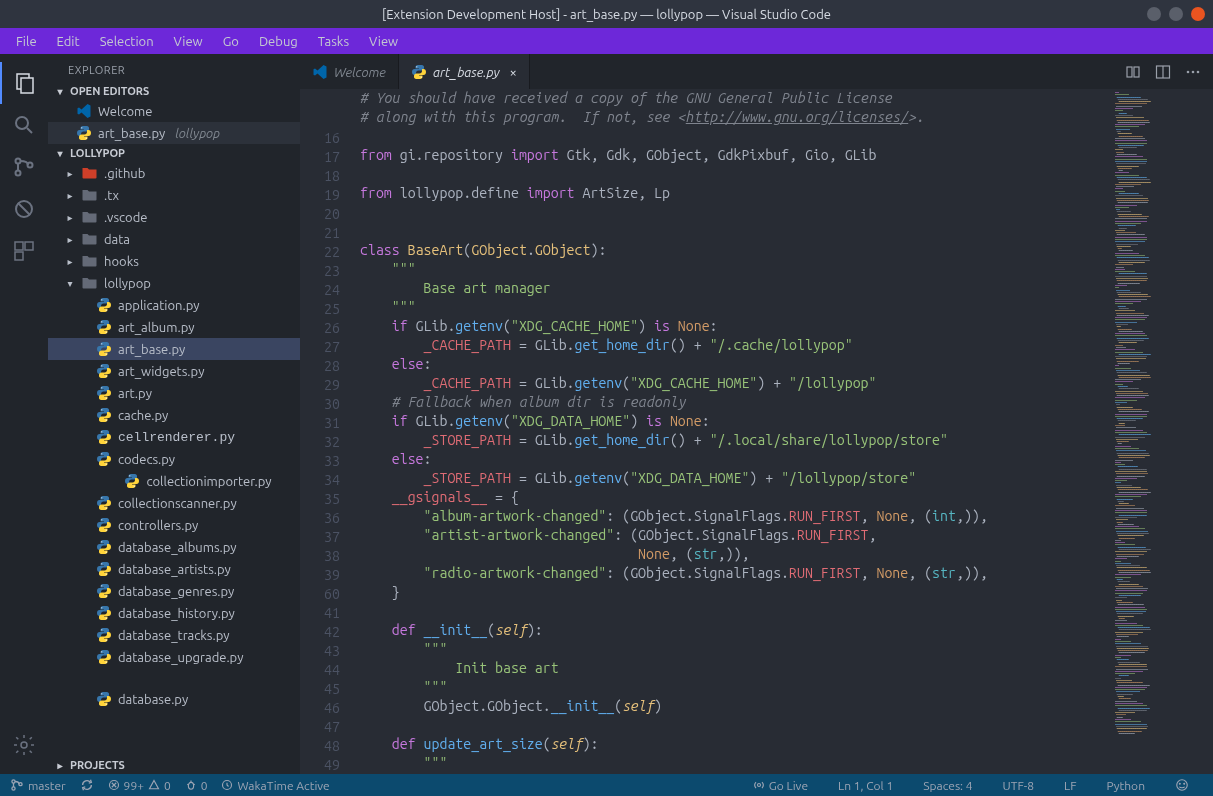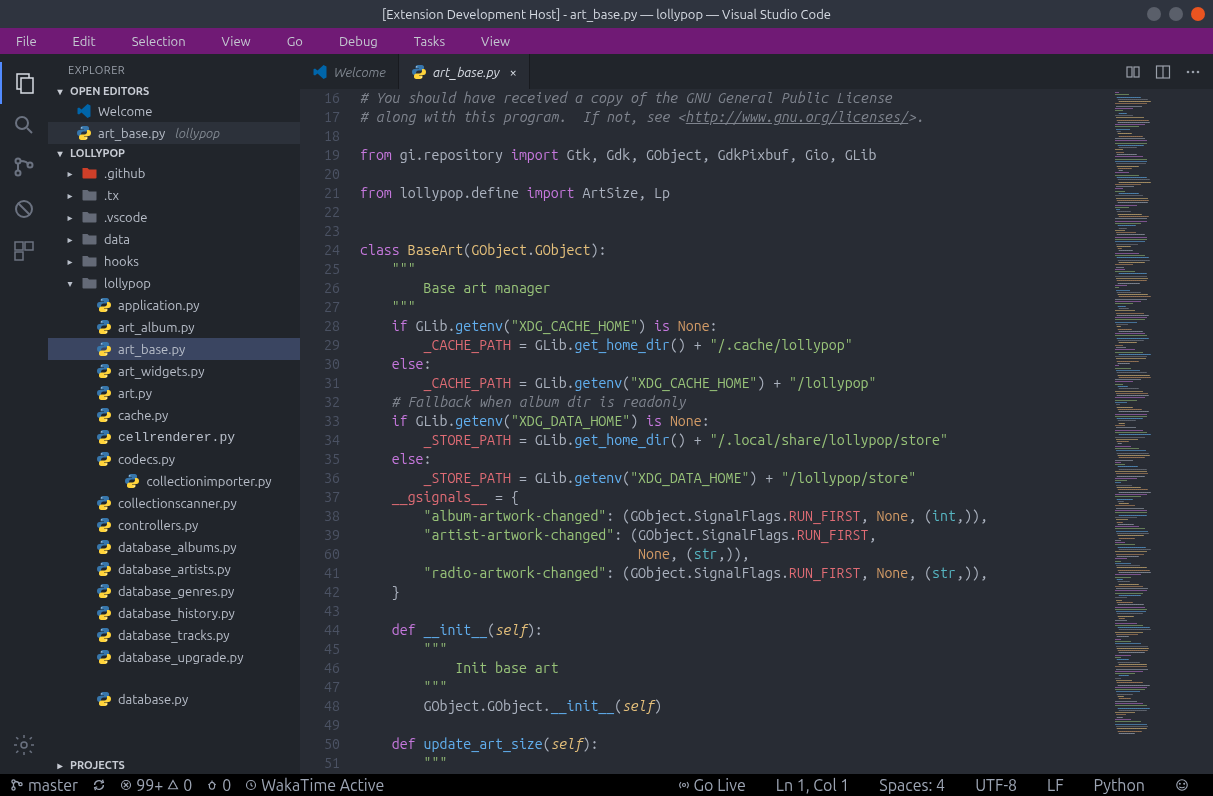--- a/index.html
+++ b/index.html
@@ -17,25 +17,25 @@
   display: flex;
   align-items: center;
   position: relative;
 }
 .titlebar-title { flex: 1; text-align: center; color: #d7dce4; font-size: 13px; }
 .window-controls { position: absolute; right: 8px; display: flex; gap: 8px; }
 .win-btn { width: 14px; height: 14px; border-radius: 50%; background: #5a5f6a; }
 .win-btn.close { background: #e95420; }
 .menubar {
   height: 26px;
-  background: #701a75;
+  background: #6d28d9;
   display: flex;
   align-items: center;
   padding-left: 8px;
-  gap: 20px;
+  gap: 4px;
   color: #c4c9d1;
   font-size: 13px;
   text-align: center;
 }
 .menubar span { padding: 2px 8px; cursor: pointer; }
 .main { display: flex; height: calc(796px - 28px - 26px - 22px); }
 .activitybar {
   width: 48px;
   background: #21252b;
   display: flex;
@@ -92,42 +92,42 @@
   padding: 0 12px;
   font-size: 13px;
   color: #7f868f;
   background: #21252b;
   border-right: 1px solid #181a1f;
   font-style: italic;
 }
 .tab.active { background: #282c34; color: #d7dce4; }
 .tab-actions { margin-left: auto; display: flex; align-items: center; gap: 14px; padding-right: 12px; color: #9aa0aa; }
 .editor-body { flex: 1; display: flex; font-family: "Ubuntu Mono", "Consolas", monospace; font-size: 14.2px; line-height: 19px; overflow: hidden; }
-.gutter { width: 60px; text-align: right; color: #4b5263; padding-right: 20px; padding-top: 0; }
+.gutter { width: 60px; text-align: right; color: #4b5263; padding-right: 20px; padding-top: 0; margin-top: 40px; }
 .gutter div { height: 19px; }
 .code { flex: 1; color: #abb2bf; white-space: pre; overflow: hidden; }
 .code-line { height: 19px; }
 .minimap {
   position: absolute;
   right: 0; top: 35px;
   width: 100px; height: calc(100% - 35px);
   background: #282c34;
   font-size: 2px;
   line-height: 2.3px;
   overflow: hidden;
   color: #5c6370;
   padding: 2px;
 }
 .minimap-line { height: 2.3px; white-space: pre; }
 .statusbar {
   height: 22px;
-  background: #000000;
+  background: #0c4a6e;
   display: flex;
   align-items: center;
-  font-size: 16px;
+  font-size: 12px;
   color: #9da5b4;
   padding: 0 10px;
 }
 .statusbar .sb-item { margin-right: 14px; display: flex; align-items: center; gap: 4px; }
 .sb-right { margin-left: auto; display: flex; gap: 16px; align-items: center; }
 .kw { color: #c678dd; }
 .fn { color: #61afef; }
 .cls { color: #e5c07b; }
 .str { color: #98c379; }
 .cmt { color: #7f848e; font-style: italic; }

